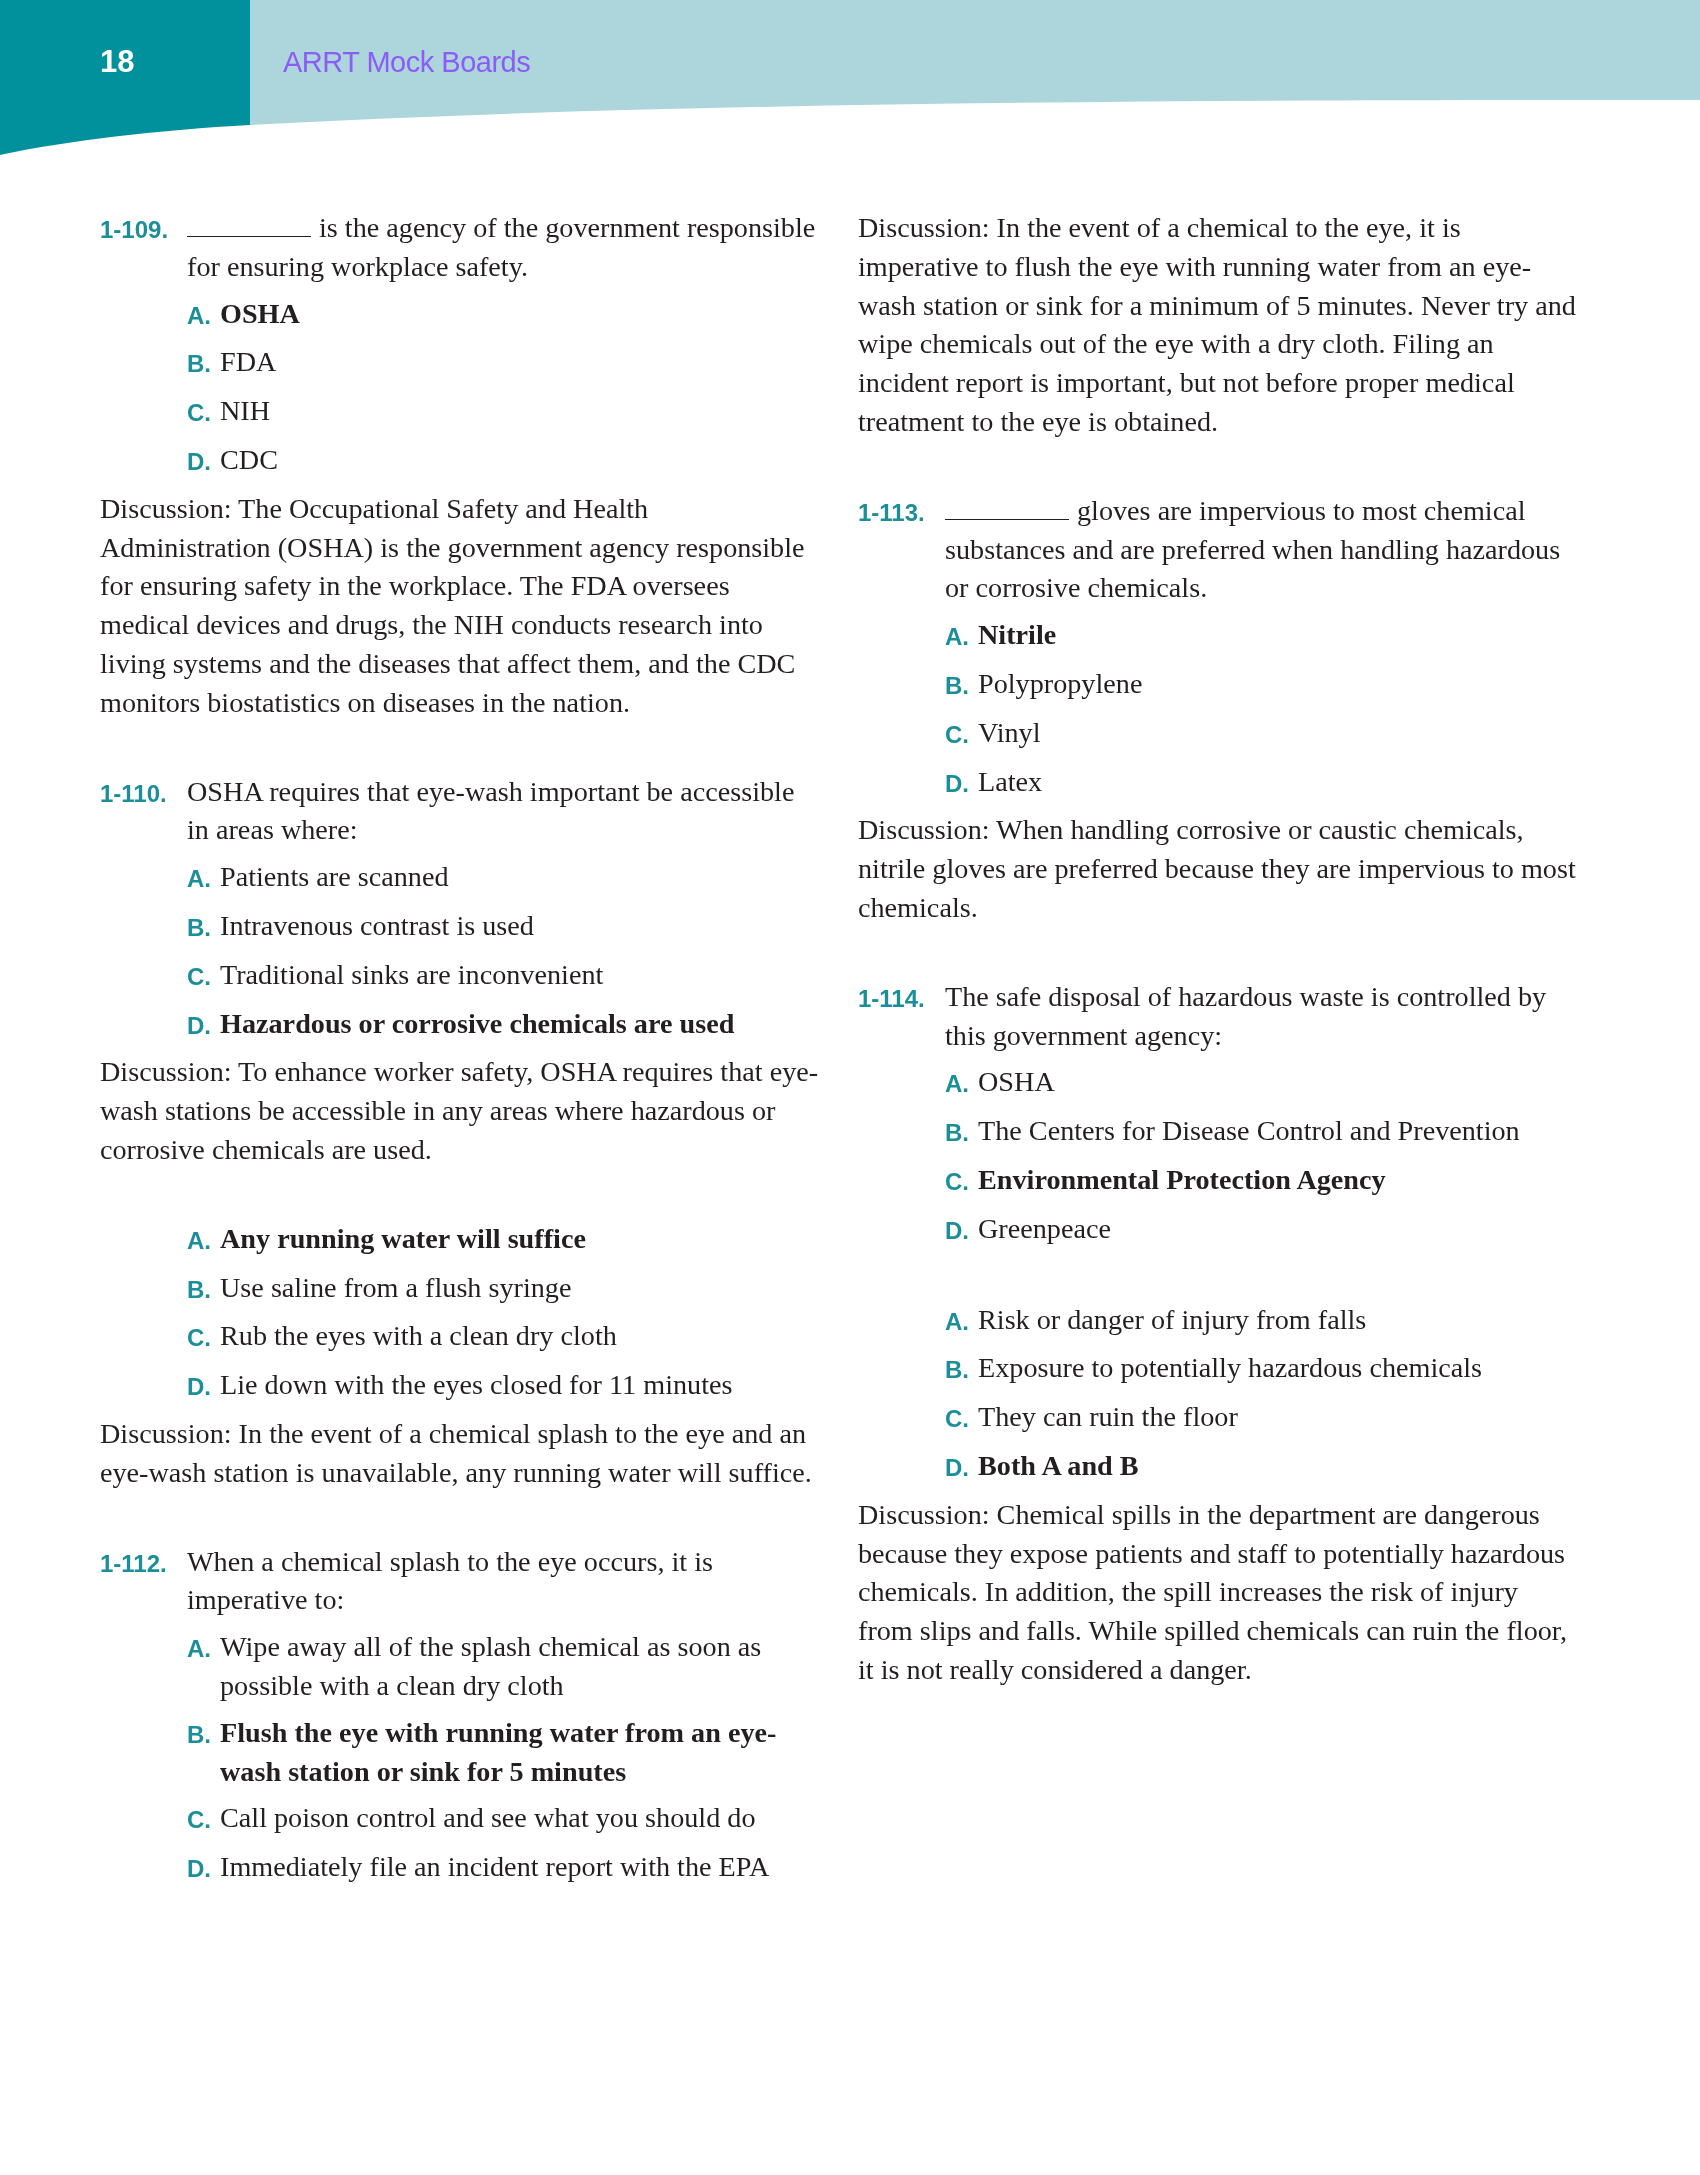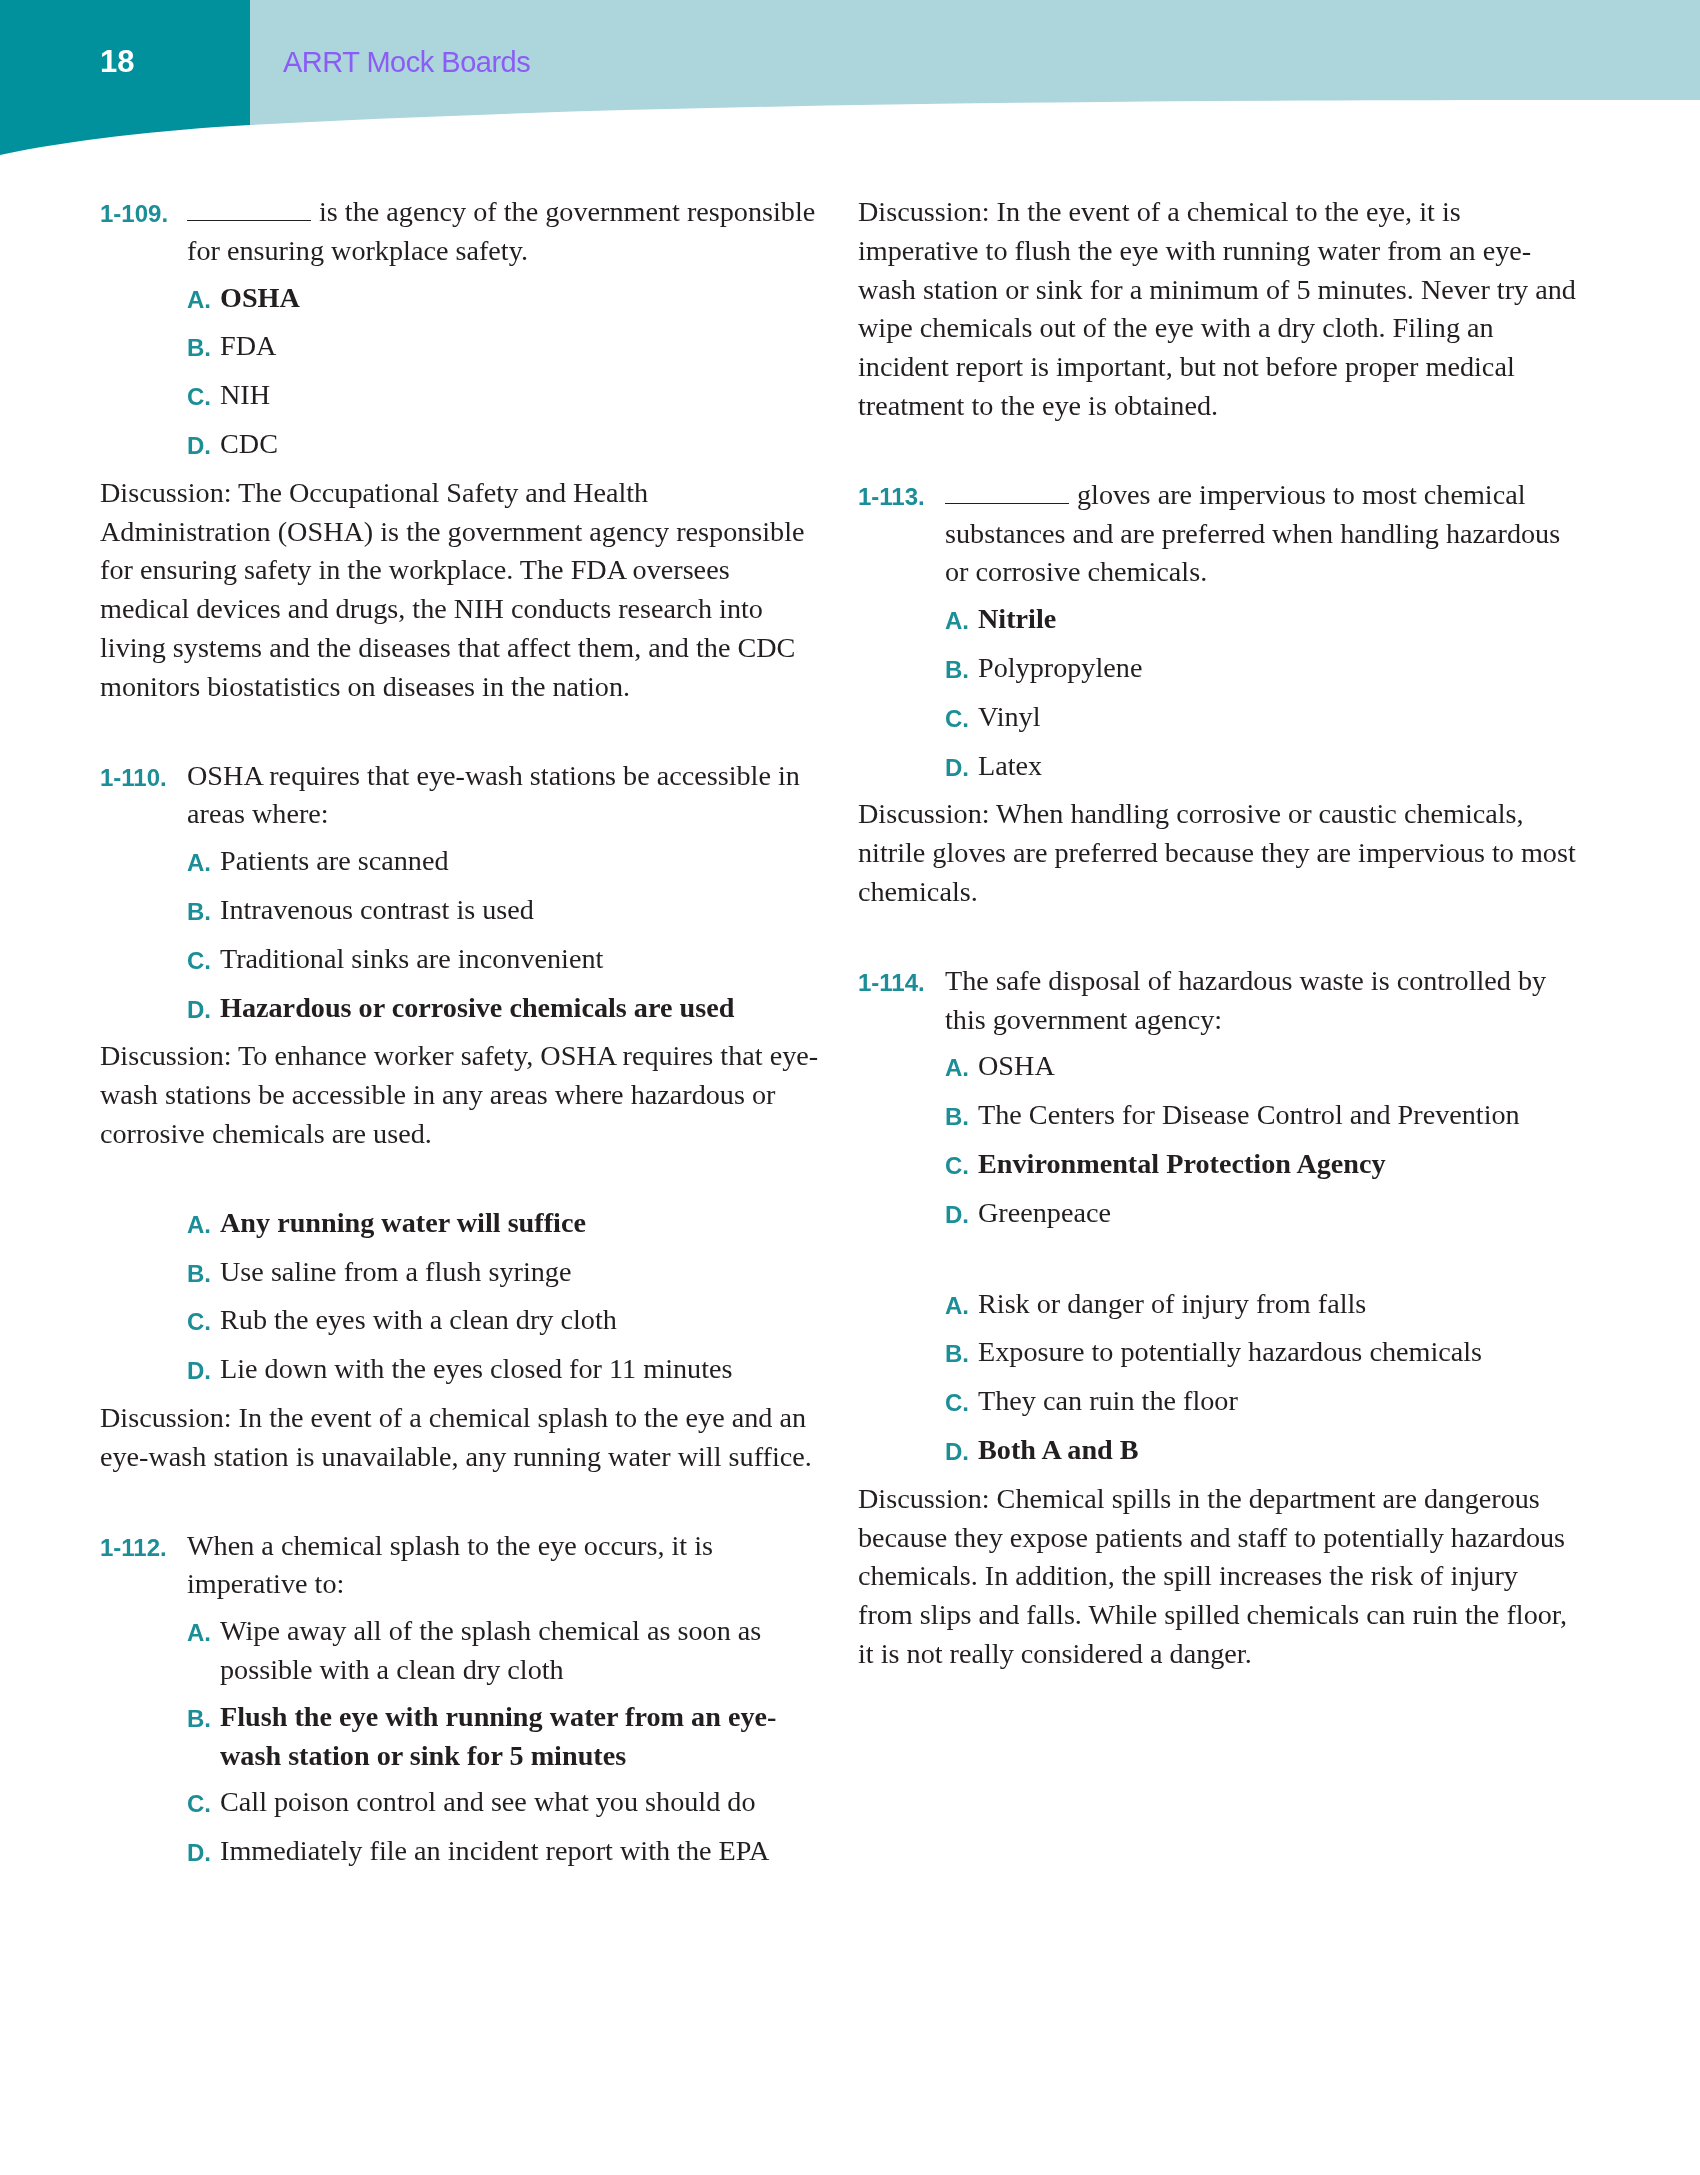--- a/index.html
+++ b/index.html
@@ -1,21 +1,21 @@
 <!DOCTYPE html>
 <html><head>
 <meta charset="utf-8">
 <style>
   html, body { margin: 0; padding: 0; background: #ffffff; }
   body { width: 1700px; height: 2175px; position: relative; overflow: hidden; font-family: "Liberation Serif", "DejaVu Serif", serif; color: #231f20; }
   .header { position: absolute; left: 0; top: 0; width: 1700px; height: 160px; padding-left: 32px; }
   .header svg { position: absolute; left: 0; top: 0; }
   .page-number { position: absolute; left: 100px; top: 44px; font-family: "Liberation Sans", "DejaVu Sans", sans-serif; font-weight: bold; font-size: 31px; color: #ffffff; }
   .running-title { position: absolute; left: 283px; top: 46px; font-family: "Liberation Sans", "DejaVu Sans", sans-serif; font-size: 29px; color: #8b5cf6; font-weight: 300; letter-spacing: -0.5px; }
-  .col { position: absolute; top: 193px; width: 720px; font-size: 28.2px; line-height: 38.8px; }
+  .col { position: absolute; top: 209px; width: 720px; font-size: 28.2px; line-height: 38.8px; }
   .col.left { left: 100px; }
   .col.right { left: 858px; }
   .question { margin-bottom: 50px; }
   .q-head { display: flex; }
   .q-num { font-family: "Liberation Sans", "DejaVu Sans", sans-serif; font-weight: bold; color: #1b8e98; font-size: 24px; width: 87px; flex: 0 0 87px; padding-top: 2px; }
   .q-stem { flex: 1; }
   .blank { display: inline-block; width: 124px; border-bottom: 1.5px solid #231f20; height: 22px; vertical-align: baseline; margin-right: 8px; }
   .options { margin-left: 87px; margin-top: 8px; }
   .opt { display: flex; margin-bottom: 8px; }
   .opt-letter { font-family: "Liberation Sans", "DejaVu Sans", sans-serif; font-weight: bold; color: #1b8e98; font-size: 24px; width: 33px; flex: 0 0 33px; padding-top: 2px; }
@@ -59,21 +59,21 @@
           <span class="opt-letter">D.</span>
           <span class="opt-text">CDC</span>
         </div>
     </div>
     <div class="discussion">Discussion: The Occupational Safety and Health Administration (OSHA) is the government agency responsible for ensuring safety in the workplace. The FDA oversees medical devices and drugs, the NIH conducts research into living systems and the diseases that affect them, and the CDC monitors biostatistics on diseases in the nation.</div>
   </div>
 
   <div class="question">
     <div class="q-head">
       <div class="q-num">1-110.</div>
-      <div class="q-stem">OSHA requires that eye-wash stations be accessible in areas where:</div>
+      <div class="q-stem">OSHA requires that eye-wash important be accessible in areas where:</div>
     </div>
     <div class="options">
       <div class="opt">
           <span class="opt-letter">A.</span>
           <span class="opt-text">Patients are scanned</span>
         </div>
       <div class="opt">
           <span class="opt-letter">B.</span>
           <span class="opt-text">Intravenous contrast is used</span>
         </div>

